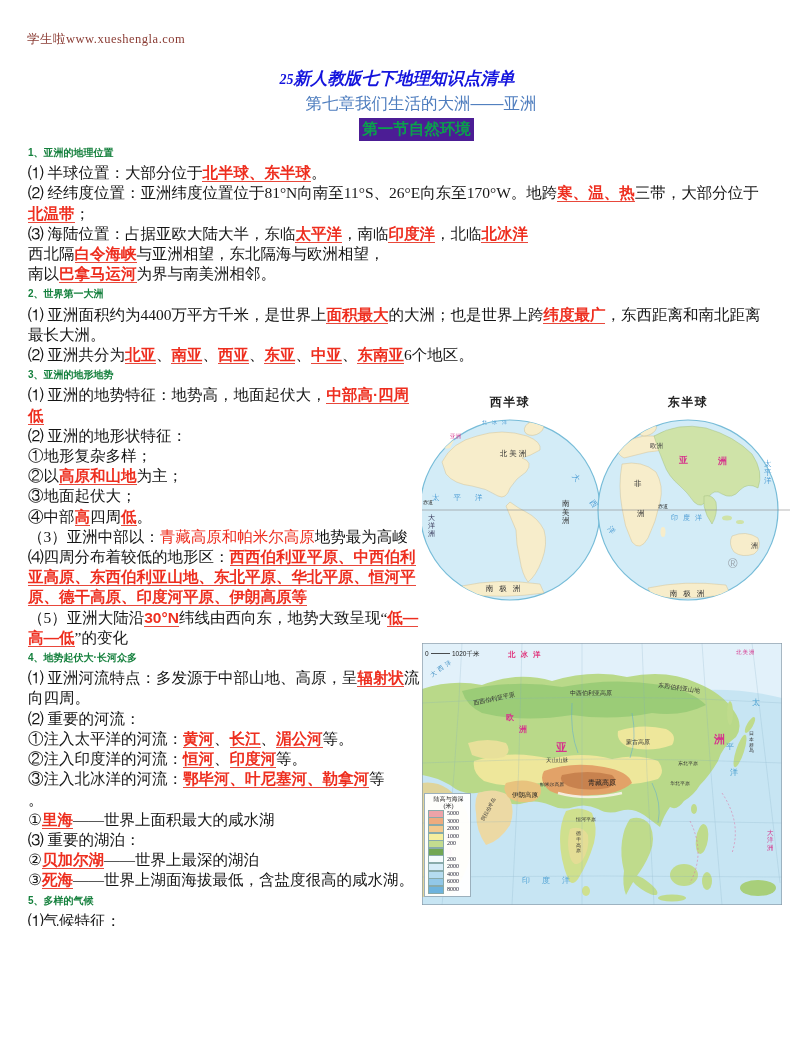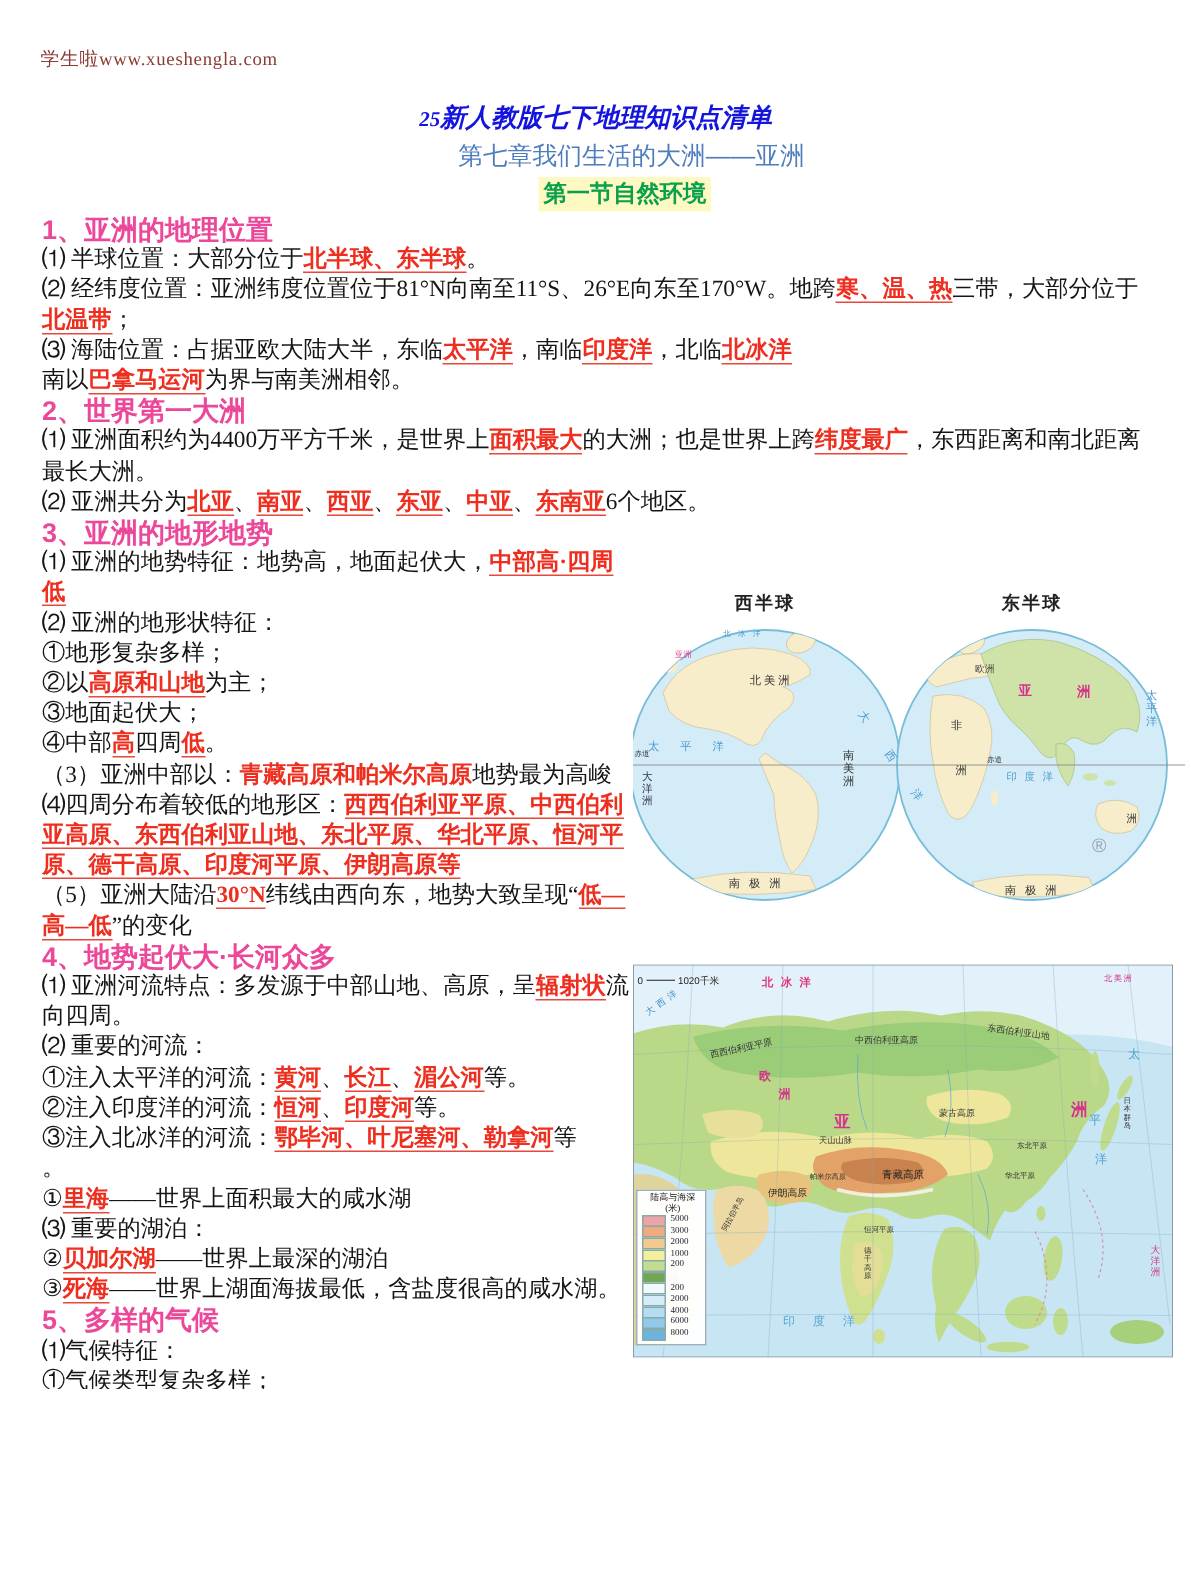--- a/index.html
+++ b/index.html
@@ -5,30 +5,30 @@
   html,body{margin:0;padding:0;background:#fff;}
   .page{position:relative;width:794px;height:926px;background:#fff;overflow:hidden;
         font-family:"Liberation Serif","DejaVu Serif",serif;color:#151515;}
   .watermark{position:absolute;left:27px;top:31px;font-size:12.5px;color:#8a3b33;letter-spacing:.5px;}
   .doc-title{position:absolute;top:67px;left:0;width:100%;text-align:center;
         font-family:"Liberation Sans","DejaVu Sans",sans-serif;font-weight:bold;font-size:17px;color:#1414dd;font-style:italic;}
   .doc-title .pfx{font-family:"Liberation Serif",serif;font-size:14px;}
   .chapter{position:absolute;top:93px;left:0;width:100%;text-align:center;
         font-family:"Liberation Sans","DejaVu Sans",sans-serif;font-size:16.5px;color:#4e7dbe;padding-left:24px;}
   .section-line{position:absolute;top:118px;left:0;width:100%;text-align:center;}
-  .section-title{display:inline-block;background:#fef9c3;color:#0ba04c;
+  .section-title{display:inline-block;background:#4c1d95;color:#0ba04c;
         font-family:"Liberation Sans","DejaVu Sans",sans-serif;font-weight:bold;font-size:15.5px;padding:1px 3px;margin-left:39px;}
   .content{position:absolute;left:28px;top:143px;width:742px;font-size:15.5px;line-height:20.2px;}
   .para{margin:0;}
   .narrow{max-width:394px;}
-  .h1{font-family:"Liberation Sans","DejaVu Sans",sans-serif;font-weight:bold;color:#ec4899;font-size:18px;}
+  .h1{font-family:"Liberation Sans","DejaVu Sans",sans-serif;font-weight:bold;color:#15803d;font-size:10px;}
   .seg-n{}
-  .seg-r{color:#ee2e1f;font-weight:bold;font-family:Liberation Serif, serif;
+  .seg-r{color:#ee2e1f;font-weight:bold;font-family:Liberation Sans, sans-serif;
          border-bottom:1.5px solid #e8483b;}
-  .seg-b{color:#ee2e1f;font-weight:bold;font-family:"Liberation Sans","DejaVu Sans",sans-serif;}
+  .seg-b{color:#ee2e1f;font-weight:normal;font-family:"Liberation Sans","DejaVu Sans",sans-serif;}
   .map-fig{position:absolute;}
   .hemi{left:422px;top:390px;width:368px;height:222px;}
   .asia{left:422px;top:643px;width:360px;height:262px;}
   svg text{font-family:"Liberation Sans","DejaVu Sans",sans-serif;}
   
   .legend{position:absolute;left:2px;top:150px;width:47px;background:rgba(255,255,255,.96);
           border:.5px solid #9bb0bd;font-size:6px;line-height:7.5px;padding:2px 1px 2px 3px;box-sizing:border-box;}
   .legend .lt{text-align:center;font-size:6px;line-height:7px;}
   .legend-row{display:flex;align-items:center;height:7.6px;}
   .legend-row .sw{width:14px;height:6px;border:.5px solid #8aa;margin-right:3px;flex:none;}
@@ -45,20 +45,21 @@
 
   <div class="chapter">第七章我们生活的大洲——亚洲</div>
 
   <div class="section-line"><span class="section-title">第一节自然环境</span></div>
 
   <div class="content" id="content">
       <div class="h1"><span class="seg-n">1、亚洲的地理位置</span></div>
       <div class="para"><span class="seg-n">⑴ 半球位置：大部分位于</span><span class="seg-r">北半球、东半球</span><span class="seg-n">。</span></div>
       <div class="para"><span class="seg-n">⑵ 经纬度位置：亚洲纬度位置位于81°N向南至11°S、26°E向东至170°W。地跨</span><span class="seg-r">寒、温、热</span><span class="seg-n">三带，大部分位于</span><span class="seg-r">北温带</span><span class="seg-n">；</span></div>
       <div class="para"><span class="seg-n">⑶ 海陆位置：占据亚欧大陆大半，东临</span><span class="seg-r">太平洋</span><span class="seg-n">，南临</span><span class="seg-r">印度洋</span><span class="seg-n">，北临</span><span class="seg-r">北冰洋</span></div>
+      <div class="para"><span class="seg-n">西北隔</span><span class="seg-r">白令海峡</span><span class="seg-n">与亚洲相望，东北隔海与欧洲相望，</span></div>
       <div class="para"><span class="seg-n">南以</span><span class="seg-r">巴拿马运河</span><span class="seg-n">为界与南美洲相邻。</span></div>
       <div class="h1"><span class="seg-n">2、世界第一大洲</span></div>
       <div class="para"><span class="seg-n">⑴ 亚洲面积约为4400万平方千米，是世界上</span><span class="seg-r">面积最大</span><span class="seg-n">的大洲；也是世界上跨</span><span class="seg-r">纬度最广</span><span class="seg-n">，东西距离和南北距离最长大洲。</span></div>
       <div class="para"><span class="seg-n">⑵ 亚洲共分为</span><span class="seg-r">北亚</span><span class="seg-n">、</span><span class="seg-r">南亚</span><span class="seg-n">、</span><span class="seg-r">西亚</span><span class="seg-n">、</span><span class="seg-r">东亚</span><span class="seg-n">、</span><span class="seg-r">中亚</span><span class="seg-n">、</span><span class="seg-r">东南亚</span><span class="seg-n">6个地区。</span></div>
       <div class="h1 narrow"><span class="seg-n">3、亚洲的地形地势</span></div>
       <div class="para narrow"><span class="seg-n">⑴ 亚洲的地势特征：地势高，地面起伏大，</span><span class="seg-r">中部高·四周低</span></div>
       <div class="para narrow"><span class="seg-n">⑵ 亚洲的地形状特征：</span></div>
       <div class="para narrow"><span class="seg-n">①地形复杂多样；</span></div>
       <div class="para narrow"><span class="seg-n">②以</span><span class="seg-r">高原和山地</span><span class="seg-n">为主；</span></div>
       <div class="para narrow"><span class="seg-n">③地面起伏大；</span></div>

